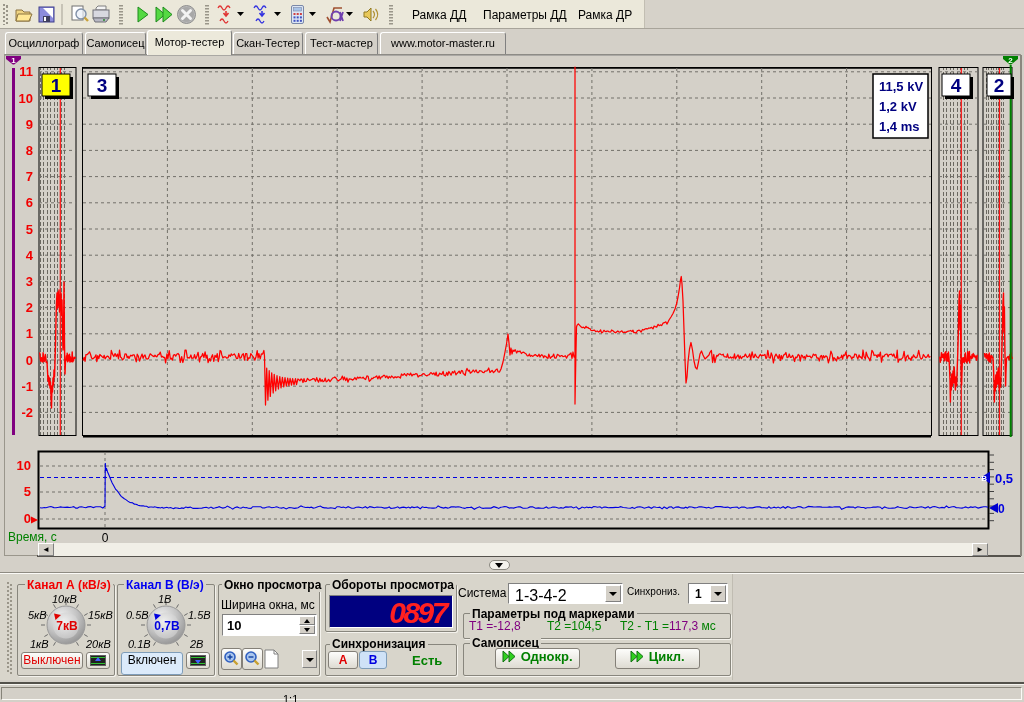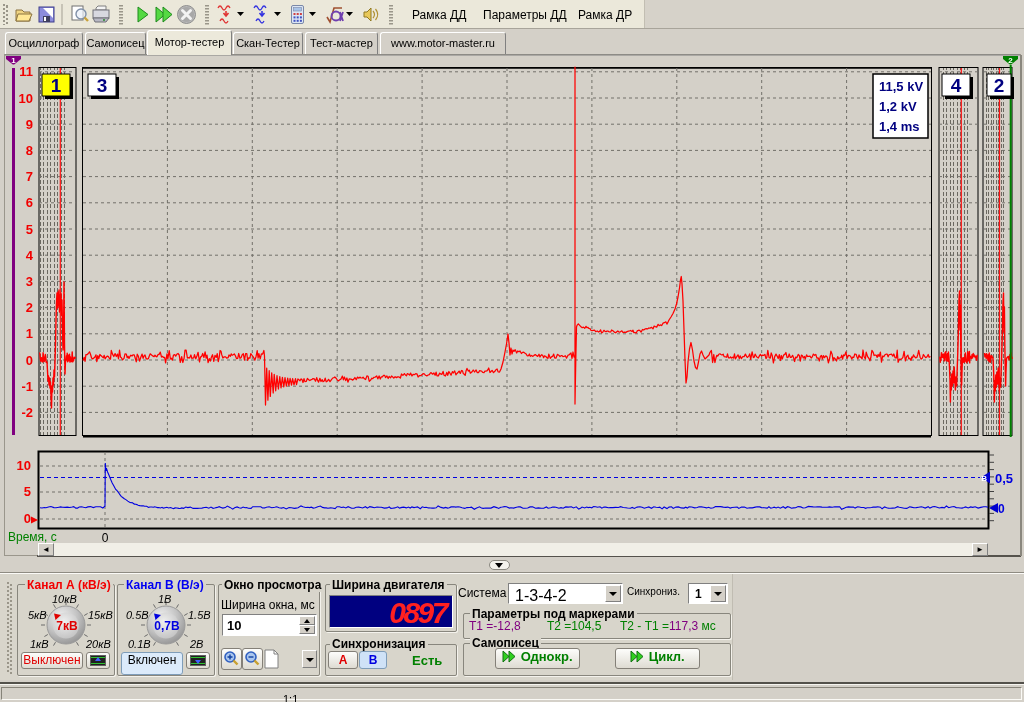--- a/index.html
+++ b/index.html
@@ -469,21 +469,21 @@
       <path d="M2 1 L11 1 L15 5 L15 19 L2 19 Z" fill="#fff" stroke="#808080"></path>
       <path d="M11 1 L11 5 L15 5" fill="none" stroke="#808080"></path>
     </svg>
   </div>
   <div class="abs" style="left:283px;top:79px;font-size:11px;margin-top:40px;">1:1</div>
   <div class="abs" style="left:302px;top:76px;width:15px;height:18px;background:#d4d0c8;border:1px solid #808080;border-top-color:#fff;border-left-color:#fff;">
     <div style="width:0;height:0;margin:7px auto;border-left:4px solid transparent;border-right:4px solid transparent;border-top:4.5px solid #000;"></div>
   </div>
 
   <div class="gbx" style="left:325px;top:10px;width:132px;height:48px;"></div>
-  <div class="gtitle" style="left:330px;top:4px;color:#000;background:#d8d5cb;">Ширина двигателя</div>
+  <div class="gtitle" style="left:330px;top:4px;color:#000;background:#d8d5cb;">Обороты просмотра</div>
   <div class="abs sunken" style="left:329px;top:21px;width:124px;height:33px;background:#000080;">
     <div style="position:absolute;right:6px;top:0px;font-size:30px;font-weight:bold;font-style:italic;color:#ff2020;letter-spacing:-2.5px;">0897</div>
   </div>
 
   <div class="gbx" style="left:325px;top:70px;width:132px;height:32px;"></div>
   <div class="gtitle" style="left:330px;top:63px;color:#000;background:#d8d5cb;">Синхронизация</div>
   <div class="btn" style="left:328px;top:77px;width:30px;height:18px;color:#e00000;font-weight:bold;line-height:16px;">А</div>
   <div class="btn" style="left:359px;top:77px;width:28px;height:18px;background:#cfe2f7;border-color:#7f9db9;color:#0000e0;font-weight:bold;line-height:16px;">В</div>
   <div class="abs" style="left:412px;top:79px;font-size:13px;font-weight:bold;color:#008000;">Есть</div>
 

